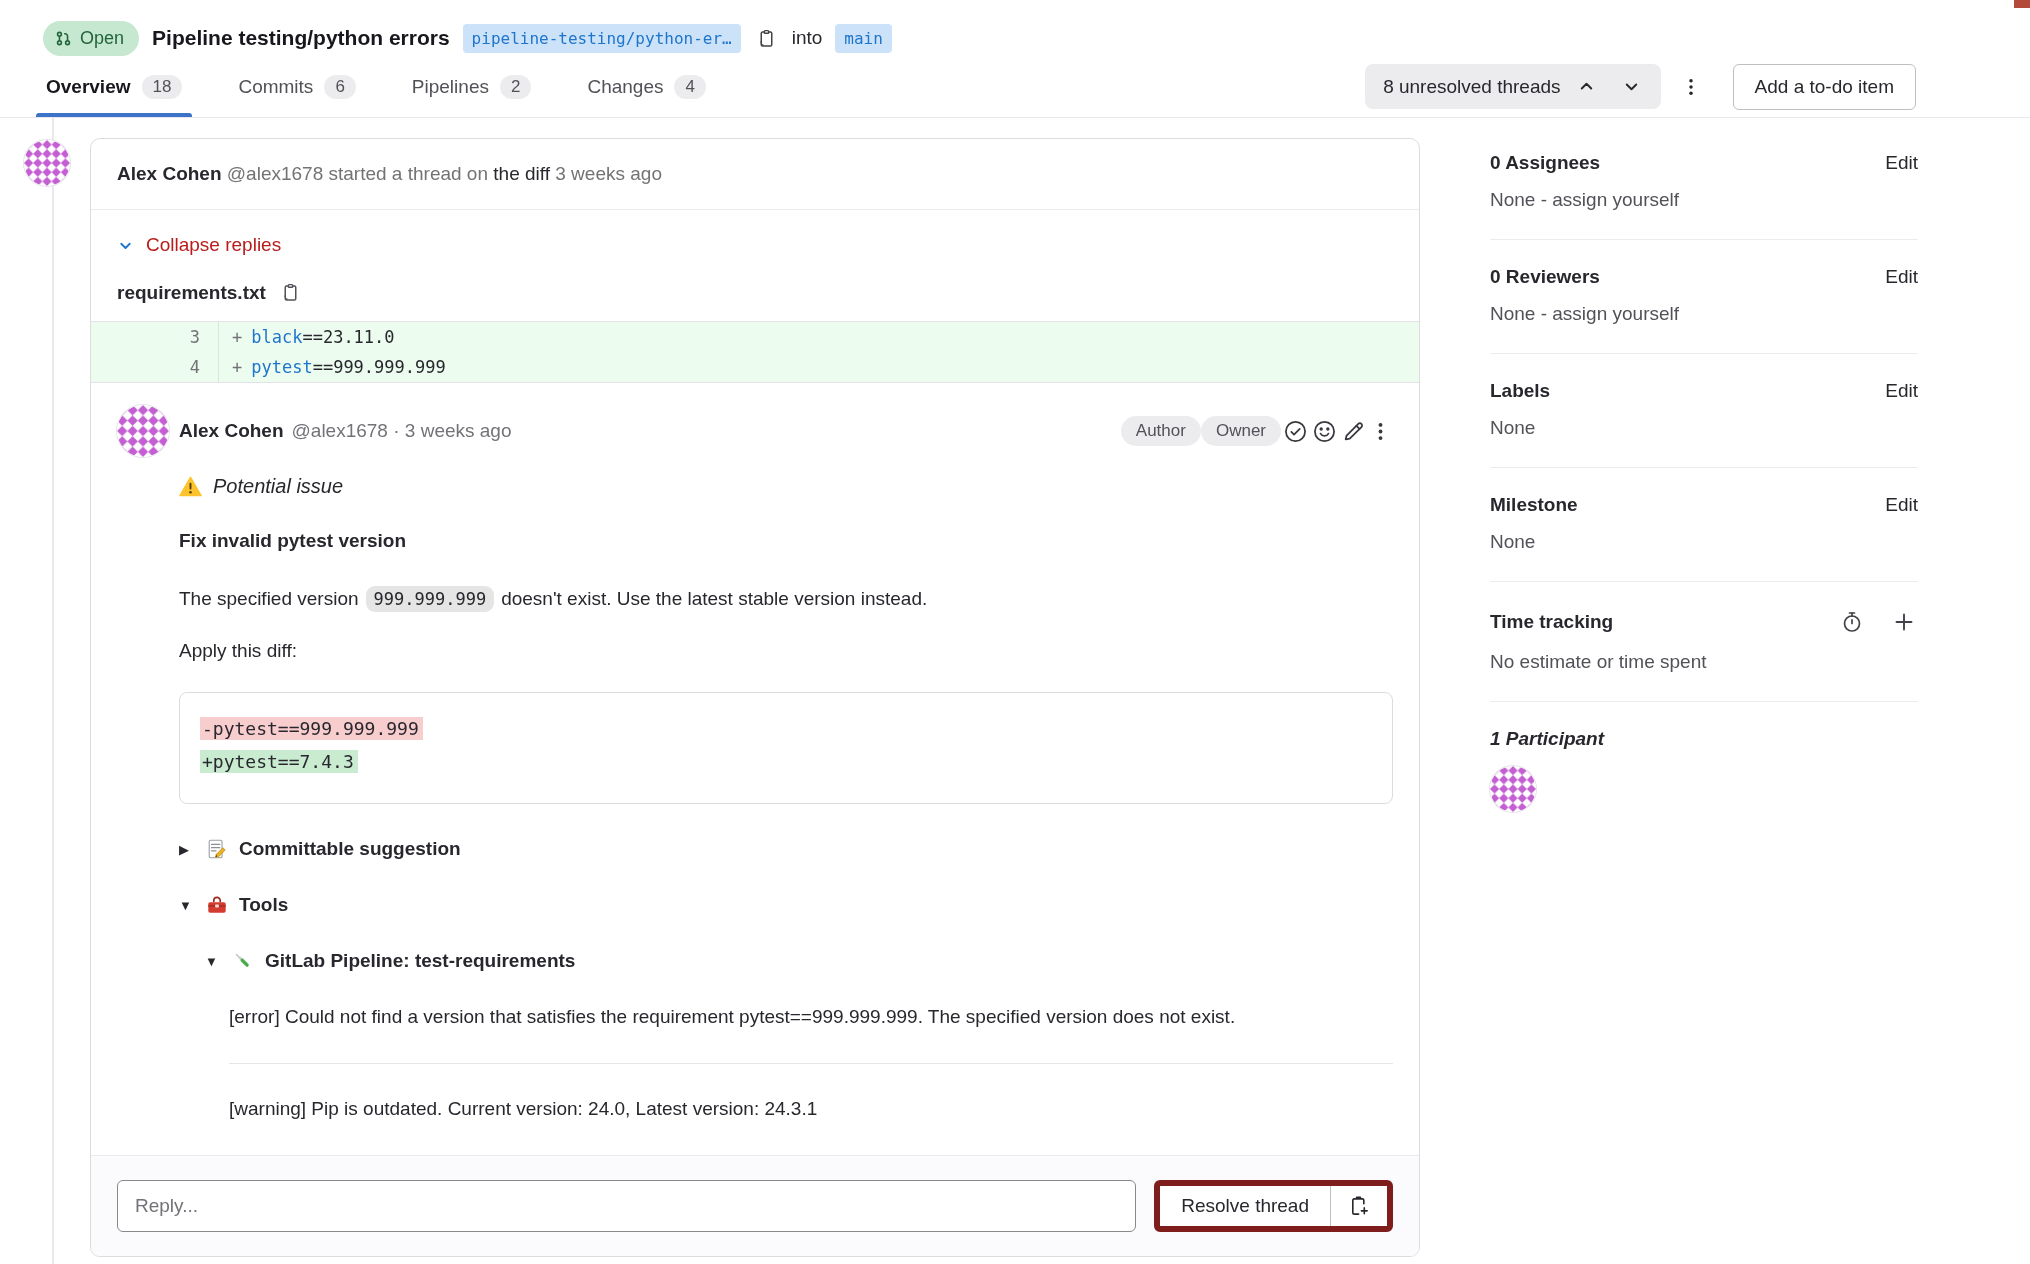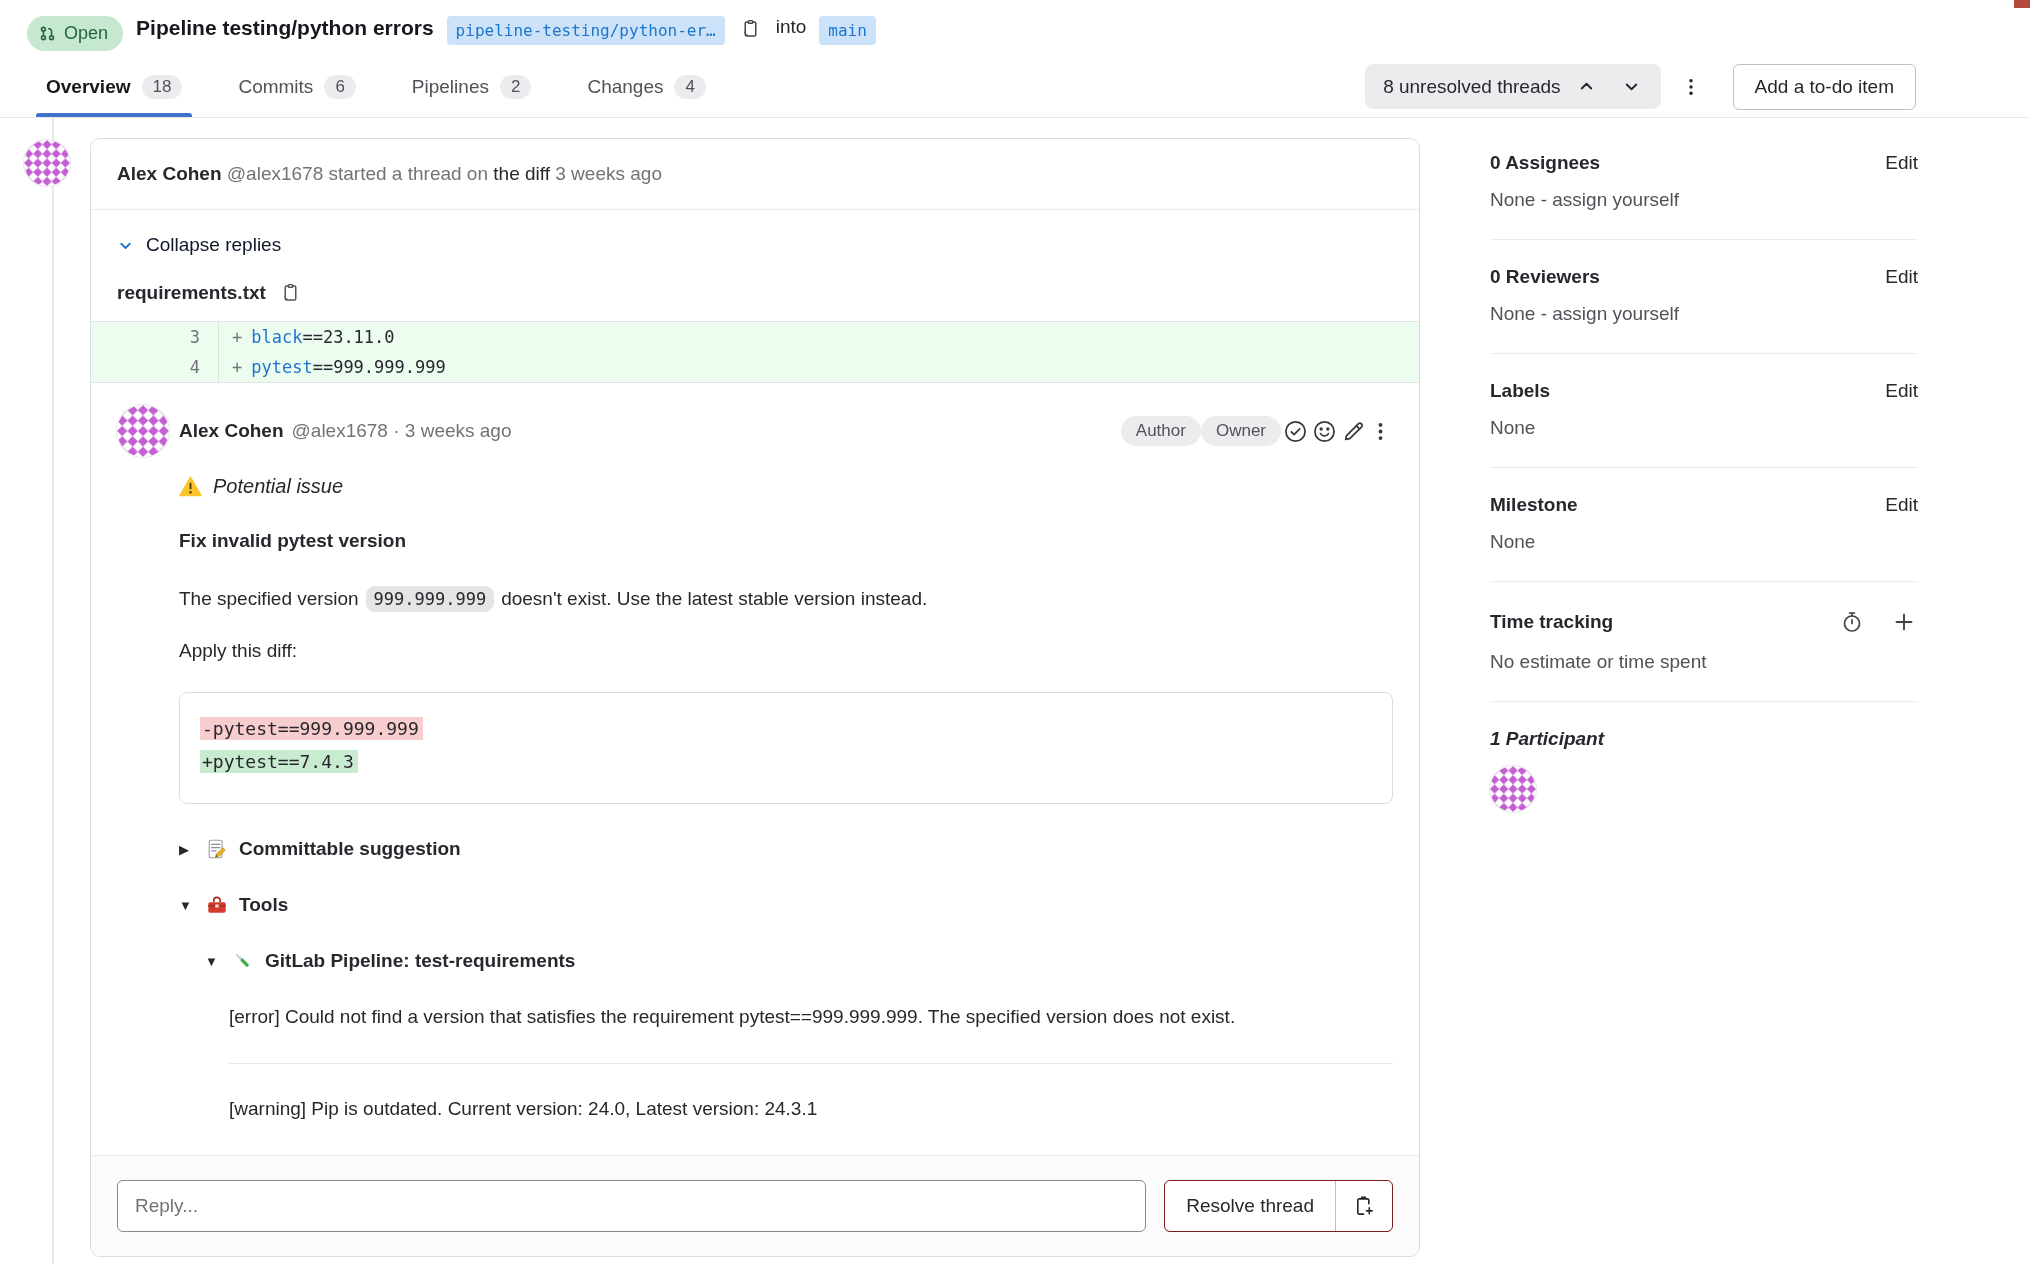--- a/index.html
+++ b/index.html
@@ -4,21 +4,21 @@
 <style>
   * { margin:0; padding:0; box-sizing:border-box; }
   html,body { background:#fff; }
   .page {
     position:relative; width:2030px; height:1264px; overflow:hidden;
     background:#fff; color:#28272d;
     font-family:"Liberation Sans","DejaVu Sans",sans-serif; font-size:19px;
   }
 
   
-  .top-header { position:absolute; left:27px; top:16px; height:44px; display:flex; align-items:flex-start; gap:13px; }
+  .top-header { position:absolute; left:43px; top:16px; height:44px; display:flex; align-items:center; gap:13px; }
   .open-badge { display:inline-flex; align-items:center; gap:8px; background:#c6e7d0; color:#24663b; border-radius:999px; padding:7px 15px 7px 12px; font-size:18px; }
   .mr-title { font-weight:700; font-size:21px; color:#18171d; }
   .branch-chip { background:#cbe2f9; color:#1f75cb; font-family:"DejaVu Sans Mono","Liberation Mono",monospace; font-size:16px; padding:5px 9px; border-radius:4px; }
   .icon-btn { background:none; border:none; cursor:pointer; color:#444248; display:inline-flex; align-items:center; justify-content:center; padding:2px; }
   .into-label { color:#28272d; }
 
   
   .tab-bar { position:absolute; top:56px; left:0; right:0; height:62px; border-bottom:1px solid #e8e8ec; display:flex; align-items:center; padding:0 114px 0 46px; }
   .tabs { display:flex; gap:56px; height:100%; align-items:center; }
   .tab { position:relative; height:100%; display:flex; align-items:center; gap:11px; color:#535158; cursor:pointer; }
@@ -35,21 +35,21 @@
   .v-line { position:absolute; left:52px; top:118px; width:2px; height:1146px; background:#e9e9ed; }
   .thread-avatar { position:absolute; left:24px; top:140px; width:46px; height:46px; border-radius:50%; overflow:hidden; background:#fff; box-shadow:0 0 0 1px #e5e5e9; }
 
   
   .thread-card { position:absolute; left:90px; top:138px; width:1330px; background:#fff; border:1px solid #dcdcde; border-radius:10px; overflow:hidden; }
   .thread-head { padding:24px 26px; border-bottom:1px solid #ececef; }
   .thread-head .author { font-weight:700; color:#28272d; }
   .thread-head .gray { color:#737373; }
   .thread-head .target { color:#28272d; cursor:pointer;margin-top:40px; }
 
-  .collapse-row { padding:24px 26px 6px; display:flex; align-items:center; gap:12px; color:#0f172a; cursor:pointer; }
+  .collapse-row { padding:24px 26px 6px; display:flex; align-items:center; gap:12px; color:#b91c1c; cursor:pointer; }
   .file-row { padding:18px 26px 16px; display:flex; align-items:center; gap:12px; }
   .file-name { font-weight:700; color:#28272d; cursor:pointer; }
 
   .diff-table { border-top:1px solid #e3e3e7; border-bottom:1px solid #e3e3e7; }
   .diff-row { display:flex; align-items:stretch; background:#ecfdf0; font-family:"DejaVu Sans Mono","Liberation Mono",monospace; font-size:17px; line-height:30px; }
   .ln-old { width:62px; }
   .ln-new { width:65px; text-align:right; padding-right:18px; color:#737278; }
   .ln-sep { width:1px; background:#d4e7d9; }
   .diff-code { padding-left:13px; color:#28272d; }
   .diff-code .sign { color:#737278; margin-right:9px; }
@@ -80,21 +80,21 @@
   .details-row { display:flex; align-items:center; gap:11px; font-weight:700; margin-top:34px; }
   .tri { font-size:13px; color:#28272d; width:16px; display:inline-block; }
   .details-row.indent-1 { margin-left:26px; }
   .log-para { margin-left:50px; margin-top:28px; line-height:33px; color:#28272d; }
   .log-divider { margin:30px 0 0 50px; border-top:1px solid #e6e6ea; }
 
   
   .reply-row { background:#fbfafd; border-top:1px solid #ececef; padding:24px 26px; display:flex; align-items:center; gap:18px; }
   .reply-input { flex:1; height:52px; border:1px solid #89888d; border-radius:6px; background:#fff; padding:0 17px; font-size:19px; font-family:inherit; color:#28272d; }
   .reply-input::placeholder { color:#737278; }
-  .resolve-group { display:flex; align-items:stretch; border:1px solid #7f1d1d; border-radius:6px; background:#a16207; overflow:hidden; height:52px; }
+  .resolve-group { display:flex; align-items:stretch; border:6px solid #7f1d1d; border-radius:6px; background:#a16207; overflow:hidden; height:52px; }
   .resolve-btn { background:#fff; border:none; border-right:1px solid #bfbfc3; padding:0 21px; font-size:19px; color:#28272d; cursor:pointer; font-family:inherit; }
   .new-issue-btn { background:#fff; border:none; width:56px; display:flex; align-items:center; justify-content:center; cursor:pointer; color:#28272d; }
 
   
   .sidebar { position:absolute; left:1490px; top:138px; width:428px; }
   .sb-section { padding:26px 0 28px; border-bottom:1px solid #ececef; }
   .sb-section.first { padding-top:14px; }
   .sb-section.last { border-bottom:none;font-style:italic; }
   .sb-head { display:flex; align-items:center; justify-content:space-between; }
   .sb-title { font-weight:700; color:#28272d; }

